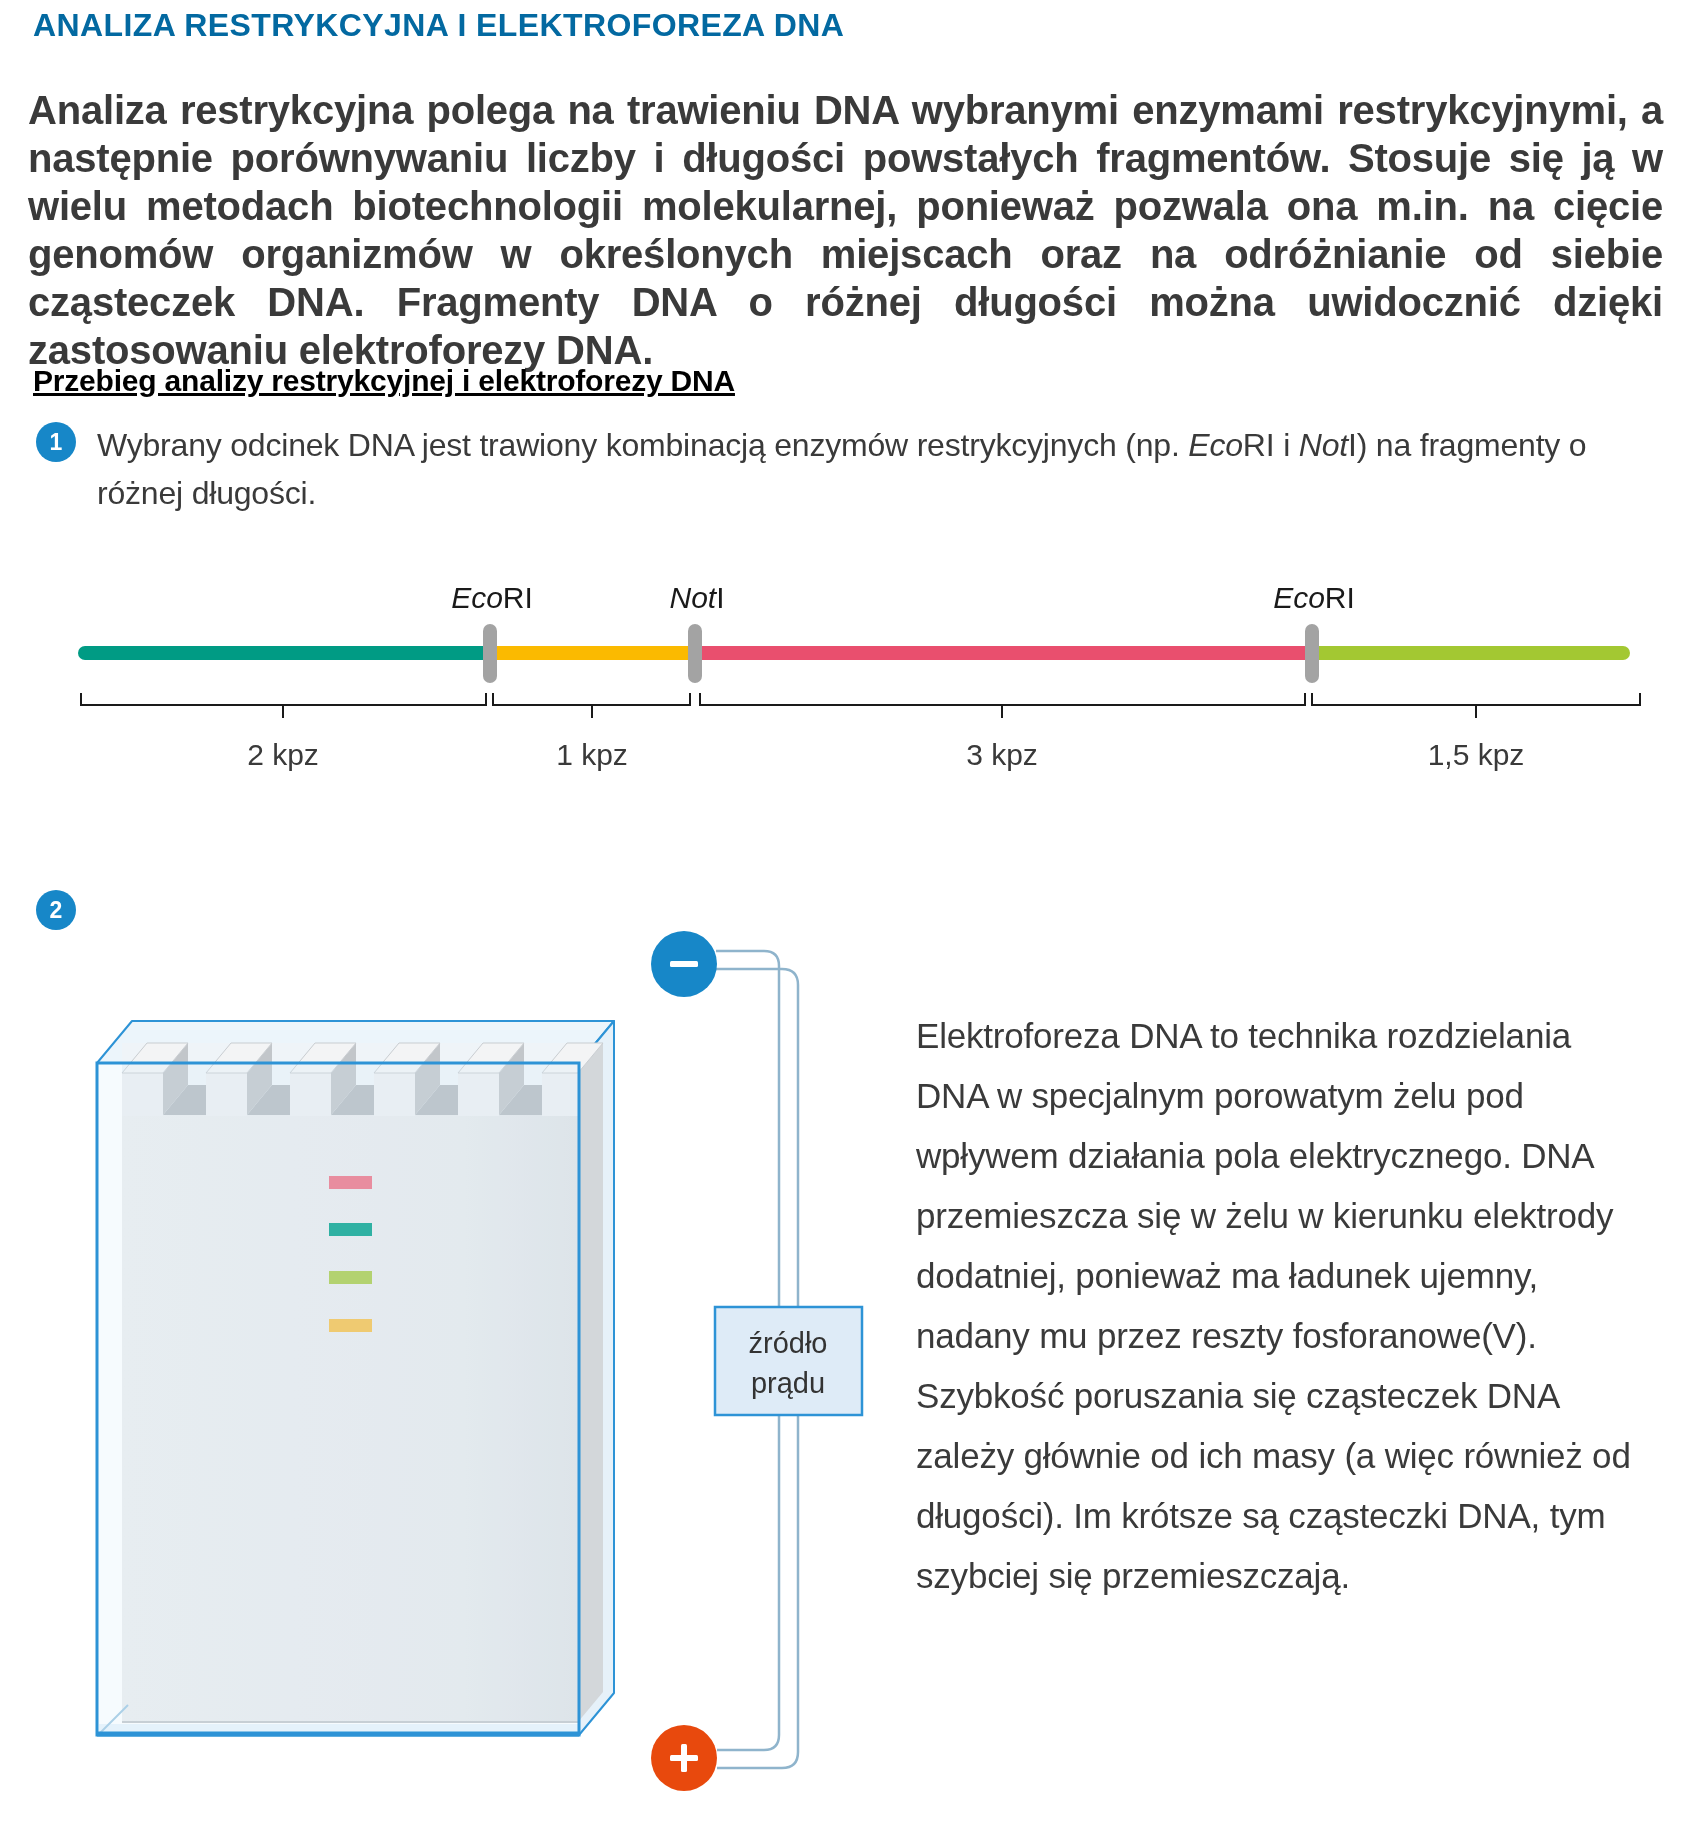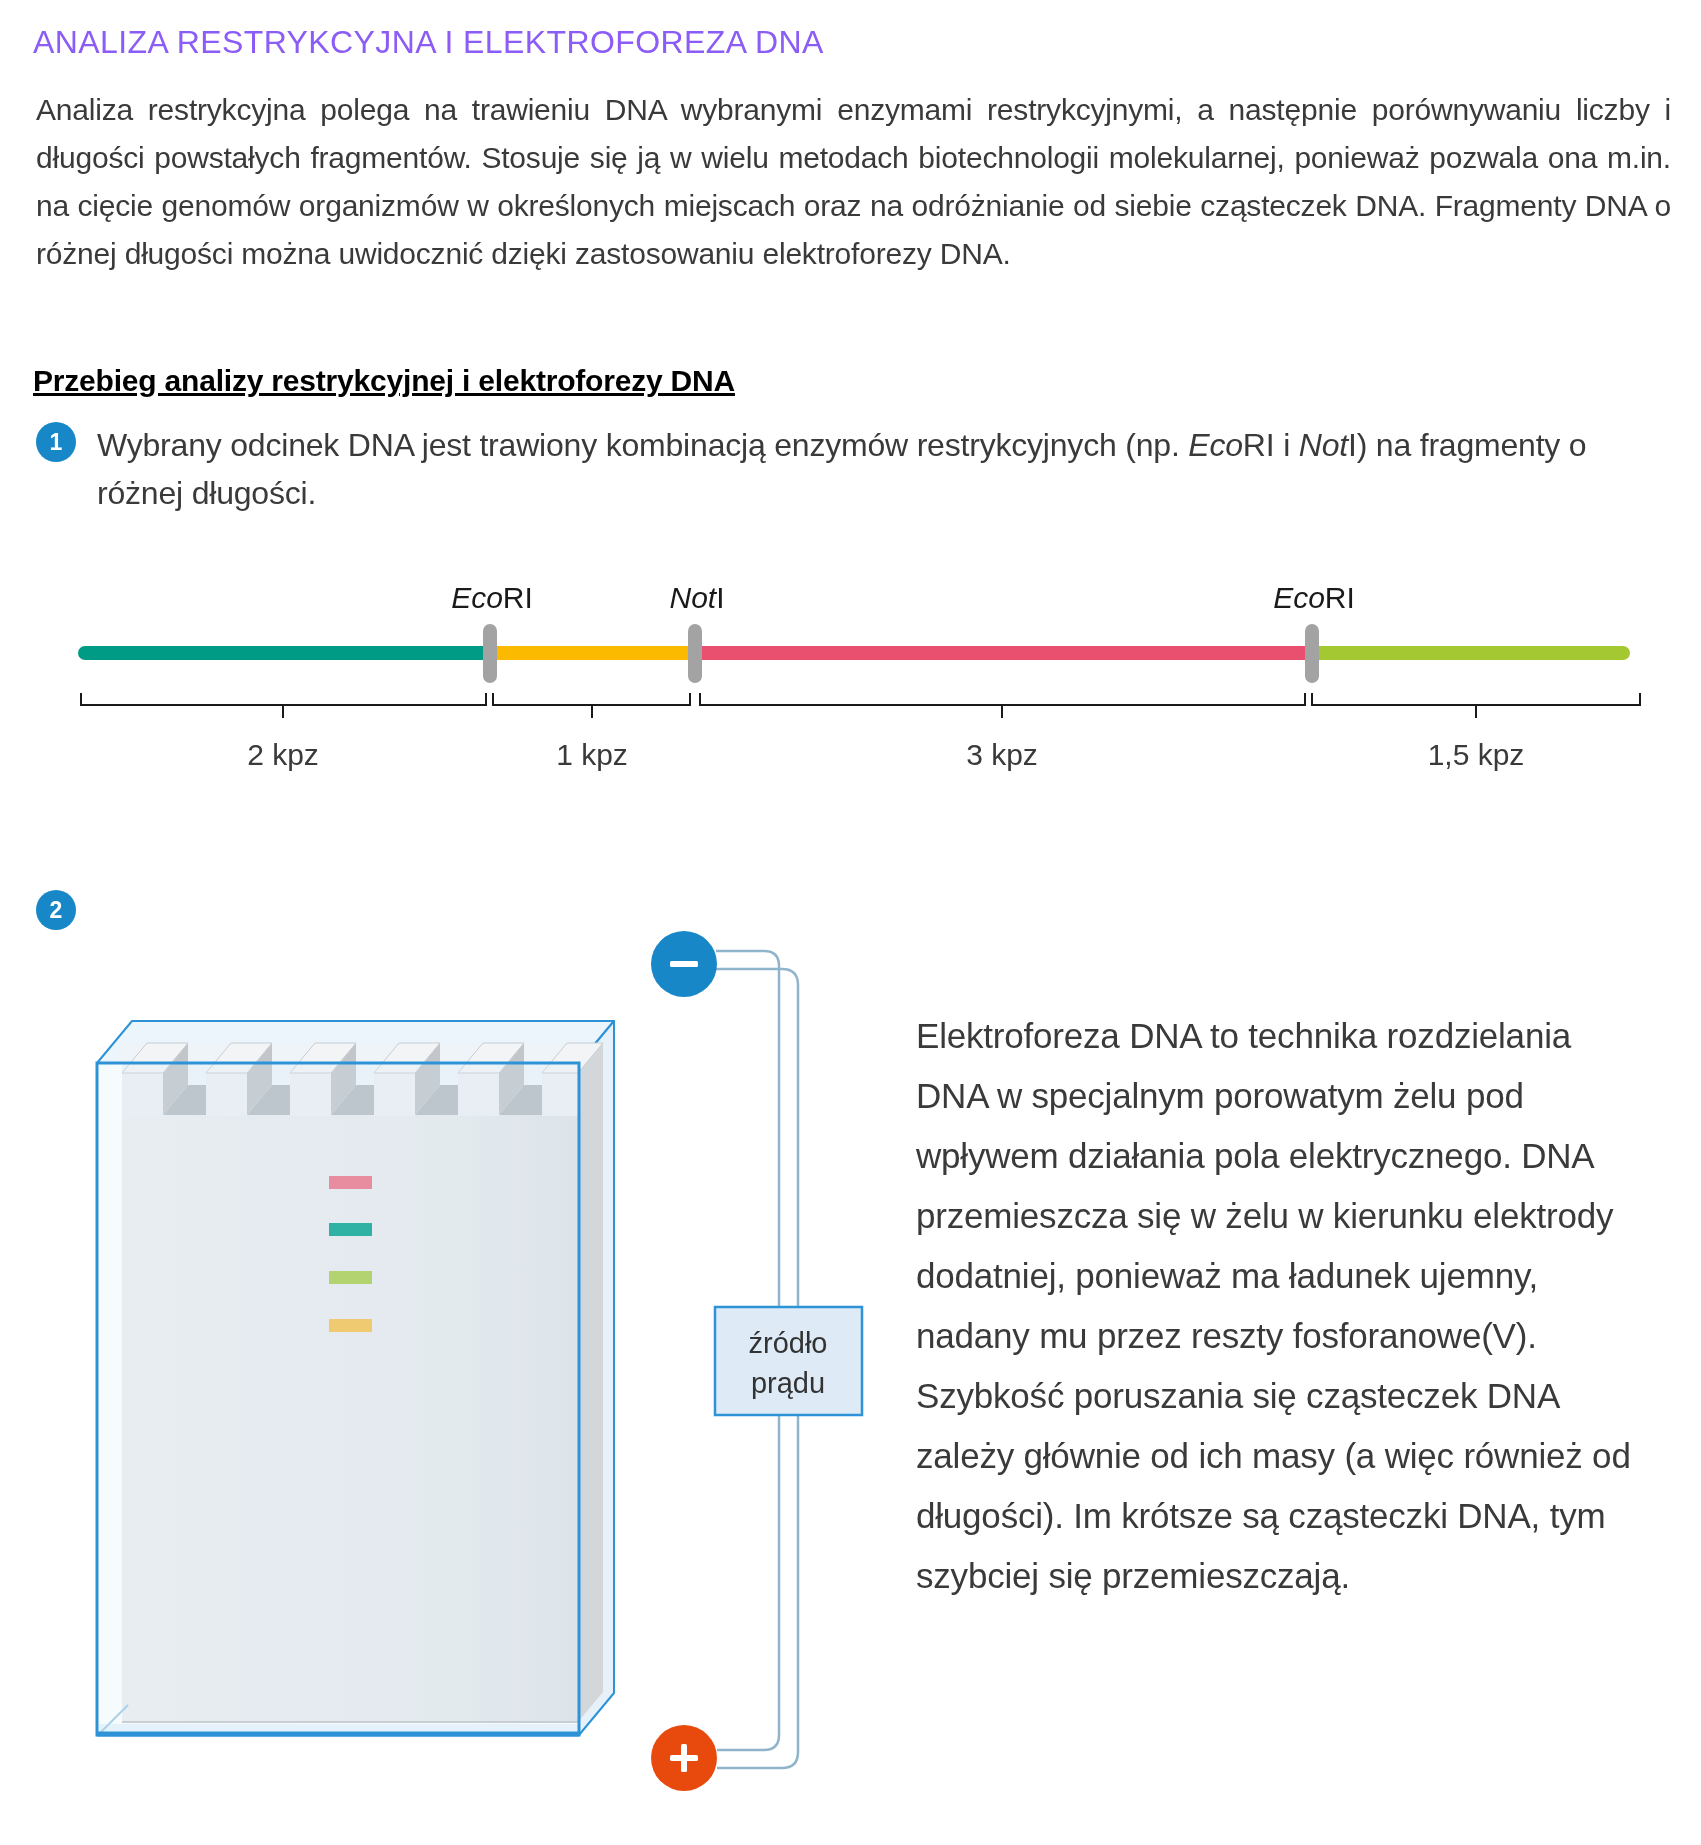--- a/index.html
+++ b/index.html
@@ -1,20 +1,20 @@
 <!DOCTYPE html>
 <html><head>
 <meta charset="utf-8">
 <style>
   html,body{margin:0;padding:0;background:#ffffff;}
   .page{position:relative;width:1701px;height:1845px;background:#fff;
         font-family:"Liberation Sans",sans-serif;color:#3a3a3a;overflow:hidden;}
   .abs{position:absolute;}
-  .title{left:33px;top:24px;font-size:32px;font-weight:400;color:#8b5cf6;letter-spacing:.4px;}
-  .intro{left:36px;top:86px;width:1635px;font-size:30px;line-height:48px;text-align:justify;letter-spacing:-.2px;}
+  .title{left:33px;top:7px;font-size:32px;font-weight:700;color:#0369a1;letter-spacing:.4px;}
+  .intro{left:28px;top:86px;width:1635px;font-size:40px;line-height:48px;text-align:justify;letter-spacing:-.2px;font-weight:bold;}
   .heading{left:33px;top:364px;font-size:30px;font-weight:700;color:#000;letter-spacing:-.2px;text-decoration:underline;}
   .step{display:flex;align-items:flex-start;}
   .step1{left:36px;top:421px;width:1625px;}
   .step2{left:36px;top:889px;width:1625px;}
   .badge{flex:0 0 auto;width:40px;height:40px;border-radius:50%;background:#1787c8;color:#fff;
          font-size:23px;font-weight:700;display:flex;align-items:center;justify-content:center;margin-top:1px;}
   .step-text{font-size:32px;line-height:48px;margin-left:21px;letter-spacing:-.2px;}
   .ital{font-style:italic;}
   .right-par{left:916px;top:1006px;width:715px;font-size:35px;line-height:60px;letter-spacing:-.2px;}
   svg text{font-family:"Liberation Sans",sans-serif;}

